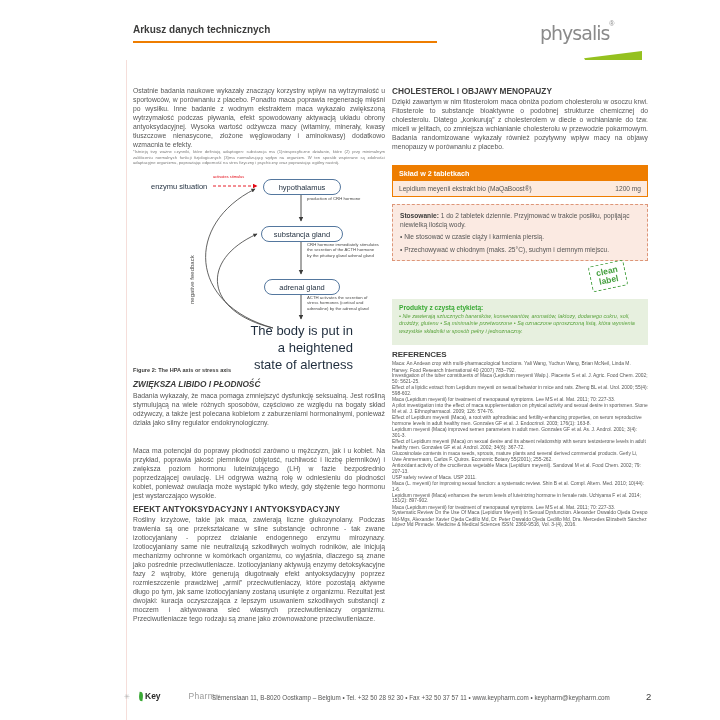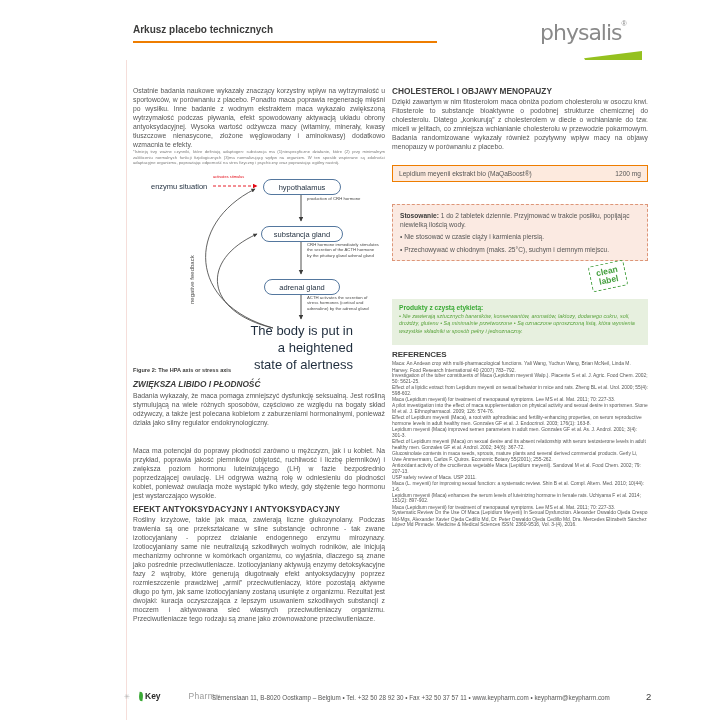--- a/index.html
+++ b/index.html
@@ -3,21 +3,21 @@
 <meta charset="utf-8">
 <style>
   html,body{margin:0;padding:0;background:#fff;}
   .page{position:relative;width:720px;height:720px;background:#ffffff;font-family:"Liberation Sans",sans-serif;overflow:hidden;}
   .guide-line{position:absolute;left:126px;top:60px;bottom:0;width:1px;background:rgba(225,160,150,0.35);}
 
   
   .doc-title{position:absolute;left:133px;top:24px;font-size:10px;font-weight:bold;color:#3c3c3b;}
   .title-rule{position:absolute;left:133px;top:41px;width:304px;height:2px;background:#ee7d00;}
   .brand-logo{position:absolute;left:540px;top:20px;width:115px;height:44px;}
-  .brand-text{font-family:"DejaVu Sans",sans-serif;font-size:22px;font-weight:500;color:#8a8a8a;letter-spacing:-1px;}
+  .brand-text{font-family:"DejaVu Sans",sans-serif;font-size:19px;font-weight:500;color:#8a8a8a;letter-spacing:-1px;}
   .brand-reg{font-size:7px;color:#8a8a8a;vertical-align:14px;}
   .brand-swoosh{position:absolute;left:44px;top:31px;width:58px;height:9px;background:#95c11f;clip-path:polygon(0 80%,100% 0,100% 100%,2% 100%);}
 
   
   .body-text{position:absolute;font-size:6.8px;line-height:1.33;color:#575756;text-align:justify;}
   .sec-h{position:absolute;font-size:8.3px;font-weight:bold;color:#3c3c3b;}
   .lcol{left:133px;width:252px;}
   .rcol{left:392px;width:256px;}
 
   .footnote{position:absolute;left:133px;top:149px;width:420px;transform:scale(0.6);transform-origin:0 0;font-size:7px;line-height:1.3;color:#7b7b7a;text-align:justify;}
@@ -71,21 +71,21 @@
   .kp-tm{font-size:5px;color:#9b9b9b;vertical-align:4px;}
   .footer-contact{position:absolute;left:212px;top:694px;width:425px;font-size:6.3px;color:#575756;white-space:nowrap;}
   .page-num{position:absolute;left:646px;top:691px;font-size:9.5px;color:#3c3c3b;}
 </style>
 </head>
 <body>
 
 <div class="page">
   <div class="guide-line"></div>
 
-  <div class="doc-title">Arkusz placebo technicznych</div>
+  <div class="doc-title">Arkusz danych technicznych</div>
   <div class="title-rule"></div>
   <div class="brand-logo">
     <span class="brand-text">physalis</span><span class="brand-reg">®</span>
     <span class="brand-swoosh"></span>
   </div>
 
   <div class="body-text lcol intro-p">Ostatnie badania naukowe wykazały znaczący korzystny wpływ na wytrzymałość u sportowców, w porównaniu z placebo. Ponadto maca poprawia regenerację mięśni po wysiłku. Inne badanie z wodnym ekstraktem maca wykazało zwiększoną wytrzymałość podczas pływania, efekt spowodowany aktywacją układu obrony antyoksydacyjnej. Wysoka wartość odżywcza macy (witaminy, minerały, kwasy tłuszczowe nienasycone, złożone węglowodany i aminokwasy) dodatkowo wzmacnia te efekty.</div>
   <div class="footnote">*Istnieją trzy ważne czynniki, które definiują adaptogen: substancja ma (1)niespecyficzne działanie, które (2) przy minimalnym zakłóceniu normalnych funkcji fizjologicznych (3)ma normalizujący wpływ na organizm. W ten sposób wspierane są zdolności adaptacyjne organizmu, poprawiając odporność na stres fizyczny i psychiczny oraz poprawiając ogólny nastrój.</div>
 
   <div class="hpa">
@@ -122,20 +122,21 @@
   <div class="body-text lcol libido-p1">Badania wykazały, że maca pomaga zmniejszyć dysfunkcję seksualną. Jest rośliną stymulującą na wiele różnych sposobów, częściowo ze względu na bogaty skład odżywczy, a także jest polecana kobietom z zaburzeniami hormonalnymi, ponieważ działa jako silny regulator endokrynologiczny.</div>
   <div class="body-text lcol libido-p2">Maca ma potencjał do poprawy płodności zarówno u mężczyzn, jak i u kobiet. Na przykład, poprawia jakość plemników (objętość, ruchliwość i liczbę plemników) i zwiększa poziom hormonu luteinizującego (LH) w fazie bezpośrednio poprzedzającej owulację. LH odgrywa ważną rolę w odniesieniu do płodności kobiet, ponieważ owulacja może wystąpić tylko wtedy, gdy stężenie tego hormonu jest wystarczająco wysokie.</div>
 
   <div class="sec-h detox-h">EFEKT ANTYOKSYDACYJNY I ANTYOKSYDACYJNY</div>
   <div class="body-text lcol detox-p">Rośliny krzyżowe, takie jak maca, zawierają liczne glukozynolany. Podczas trawienia są one przekształcane w silne substancje ochronne - tak zwane izotiocyjaniany - poprzez działanie endogennego enzymu mirozynazy. Izotiocyjaniany same nie neutralizują szkodliwych wolnych rodników, ale inicjują mechanizmy ochronne w komórkach organizmu, co wyjaśnia, dlaczego są znane jako pośrednie przeciwutleniacze. Izotiocyjaniany aktywują enzymy detoksykacyjne fazy 2 wątroby, które generują długotrwały efekt antyoksydacyjny poprzez rozmieszczenie prawdziwej „armii” przeciwutleniaczy, które pozostają aktywne długo po tym, jak same izotiocyjaniany zostaną usunięte z organizmu. Rezultat jest dwojaki: kuracja oczyszczająca z lepszym usuwaniem szkodliwych substancji z moczem i aktywowana sieć własnych przeciwutleniaczy organizmu. Przeciwutleniacze tego rodzaju są znane jako zrównoważone przeciwutleniacze.</div>
 
   <div class="sec-h chol-h">CHOLESTEROL I OBJAWY MENOPAUZY</div>
   <div class="body-text rcol chol-p">Dzięki zawartym w nim fitosterolom maca obniża poziom cholesterolu w osoczu krwi. Fitosterole to substancje bioaktywne o podobnej strukturze chemicznej do cholesterolu. Dlatego „konkurują” z cholesterolem w diecie o wchłanianie do tzw. miceli w jelitach, co zmniejsza wchłanianie cholesterolu w przewodzie pokarmowym. Badania randomizowane wykazały również pozytywny wpływ macy na objawy menopauzy w porównaniu z placebo.</div>
 
   <div class="comp-table">
+    <div class="comp-head">Skład w 2 tabletkach</div>
     <div class="comp-row">
       <span>Lepidium meyenii ekstrakt bio (MaQaBoost®)</span>
       <span>1200 mg</span>
     </div>
   </div>
 
   <div class="usage-box">
     <div>
       <span class="usage-label">Stosowanie:</span>
       <span>1 do 2 tabletek dziennie. Przyjmować w trakcie posiłku, popijając niewielką ilością wody.</span>

